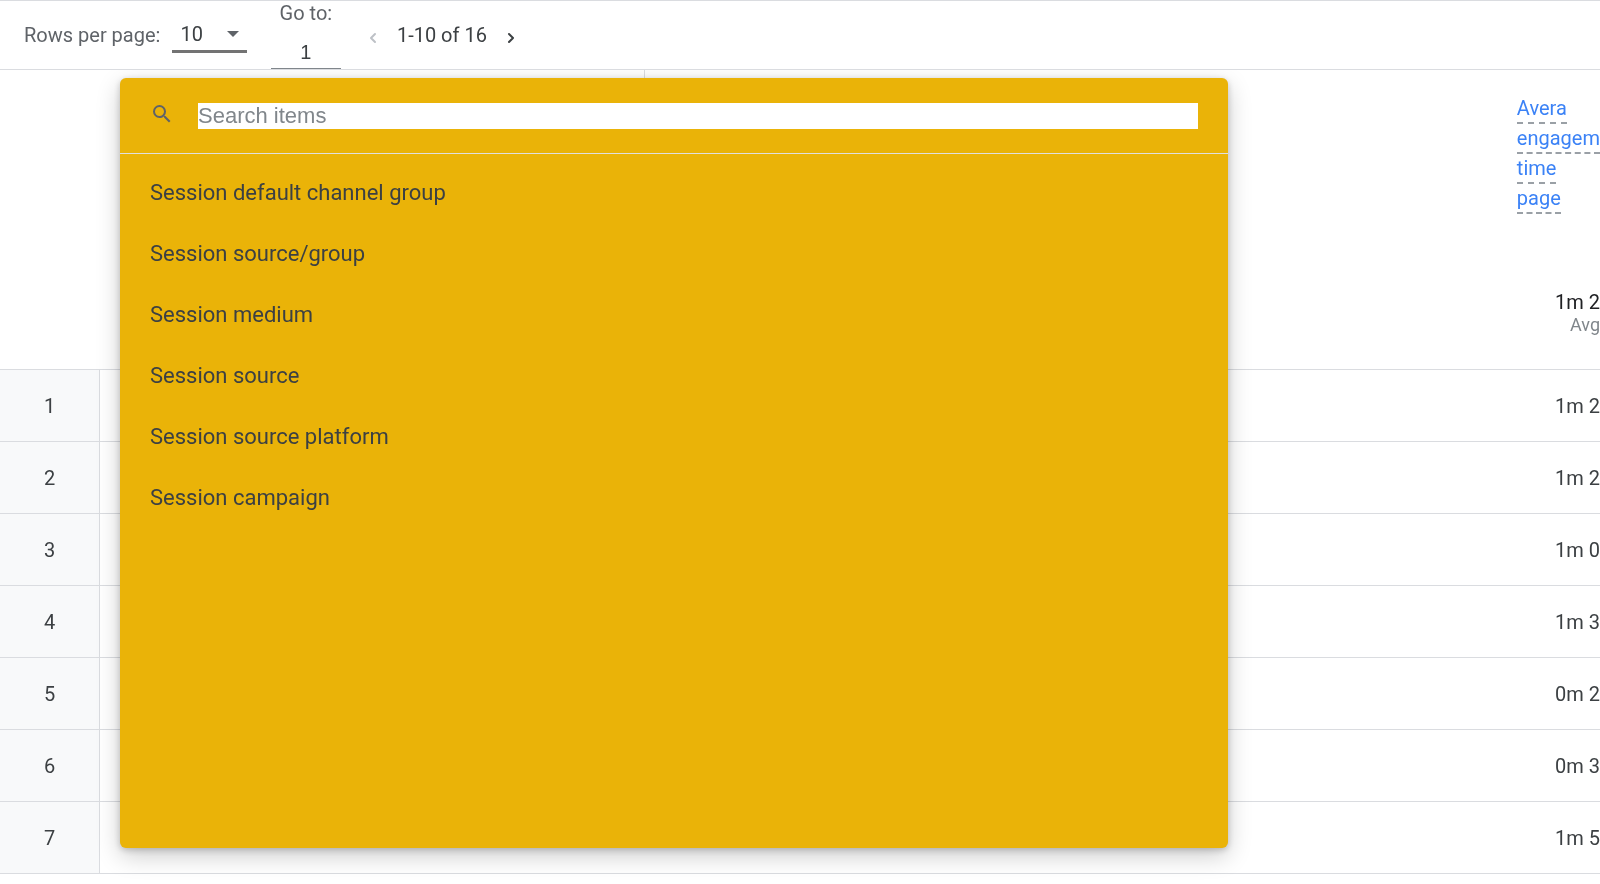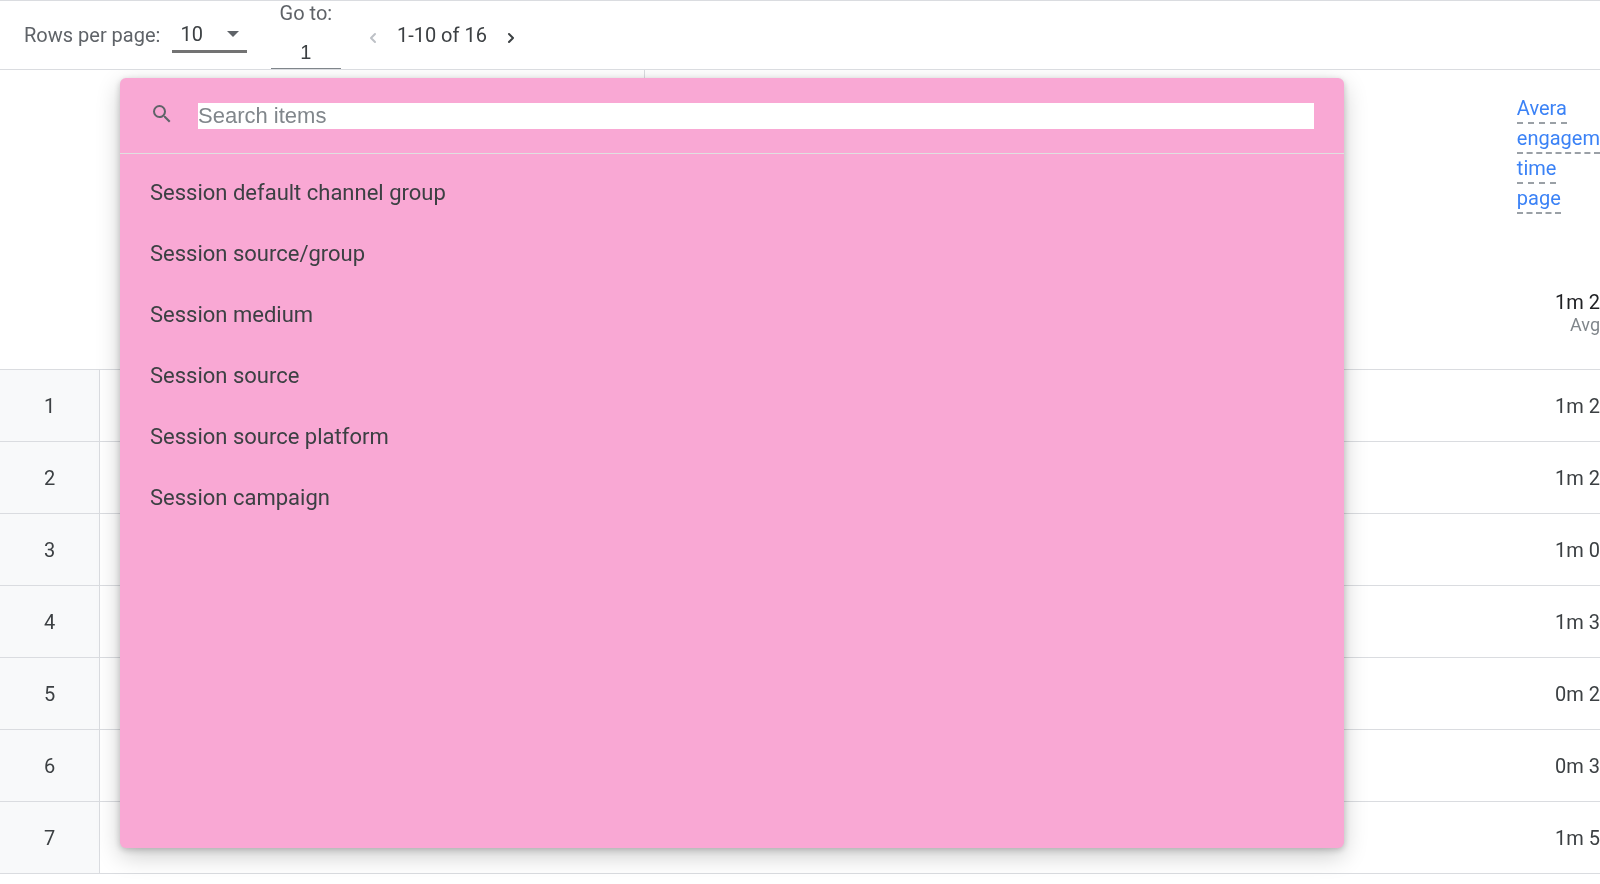--- a/index.html
+++ b/index.html
@@ -186,22 +186,22 @@
       padding-right: 0;
       font-size: 20px;
       color: #3c4043;
     }
 
     
     .dropdown-popup {
       position: absolute;
       left: 120px;
       top: 8px;
-      width: 1224px;
-      background: #f9a8d4;
+      width: 1108px;
+      background: #eab308;
       border-radius: 6px;
       box-shadow: 0 2px 6px rgba(0,0,0,0.2), 0 8px 24px rgba(0,0,0,0.2);
       z-index: 10;
       height: 770px;
       overflow: hidden;
     }
     .popup-search {
       display: flex;
       align-items: center;
       height: 76px;

